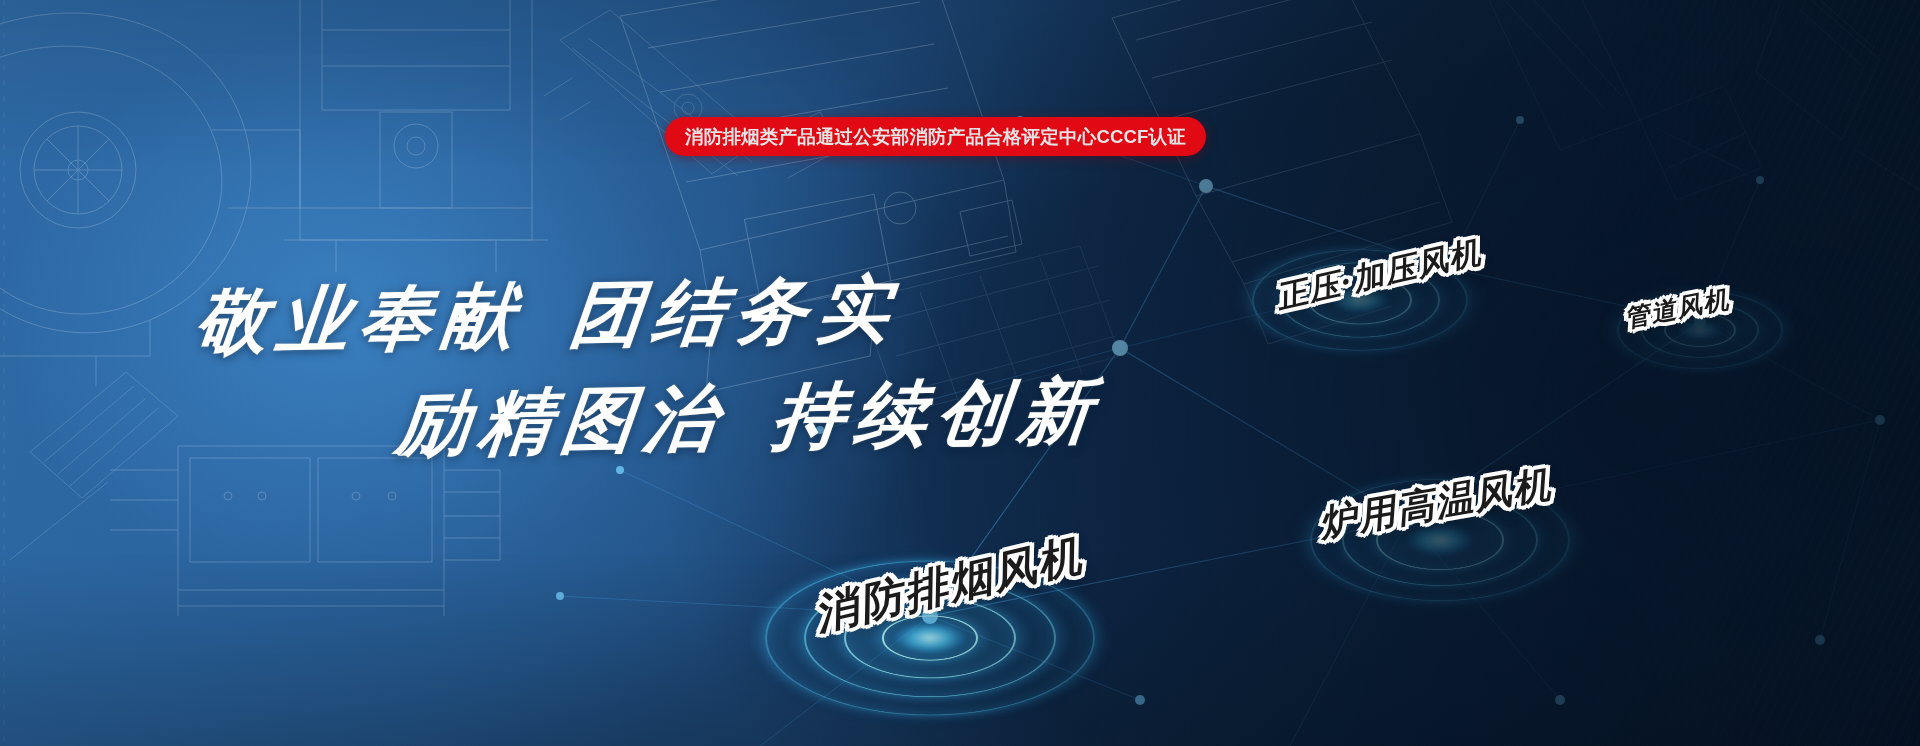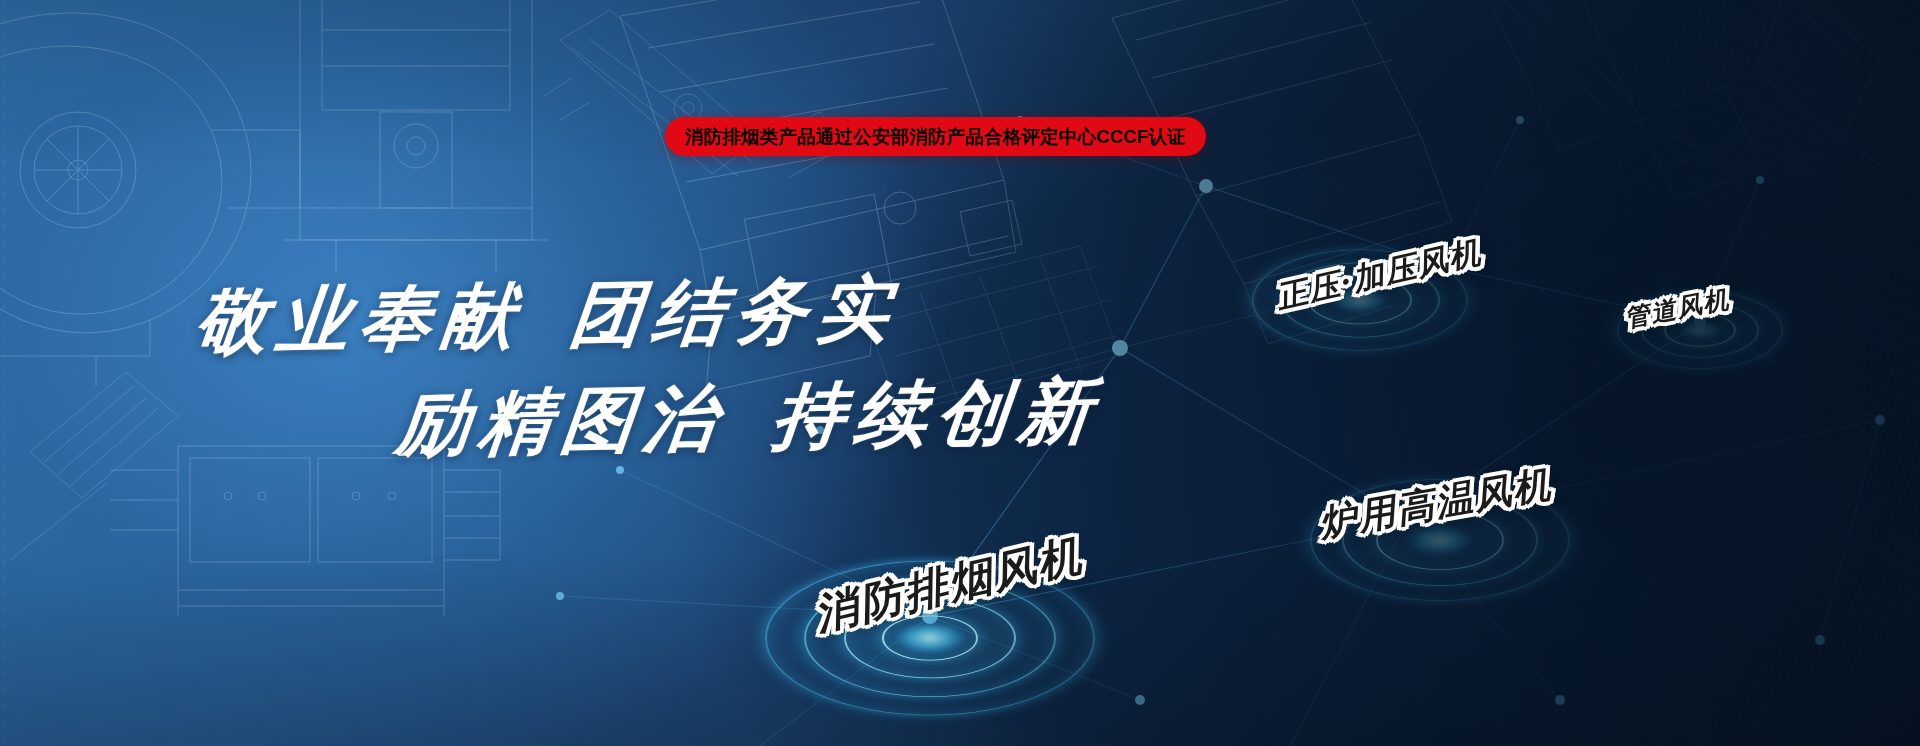--- a/index.html
+++ b/index.html
@@ -96,21 +96,21 @@
 
   
   #cert-banner {
     position:absolute;
     left:665px; top:117px;
     height:39px;
     padding:0 20px;
     display:flex; align-items:center; justify-content:center;
     background:#e00914;
     border-radius:20px;
-    color:#000000;
+    color:#e5e5e5;
     font-size:18.5px;
     font-weight:700;
     letter-spacing:.2px;
     white-space:nowrap;
     box-shadow:0 2px 12px rgba(120,0,10,0.45);
   }
 
   
   .prod-label {
     position:absolute;

